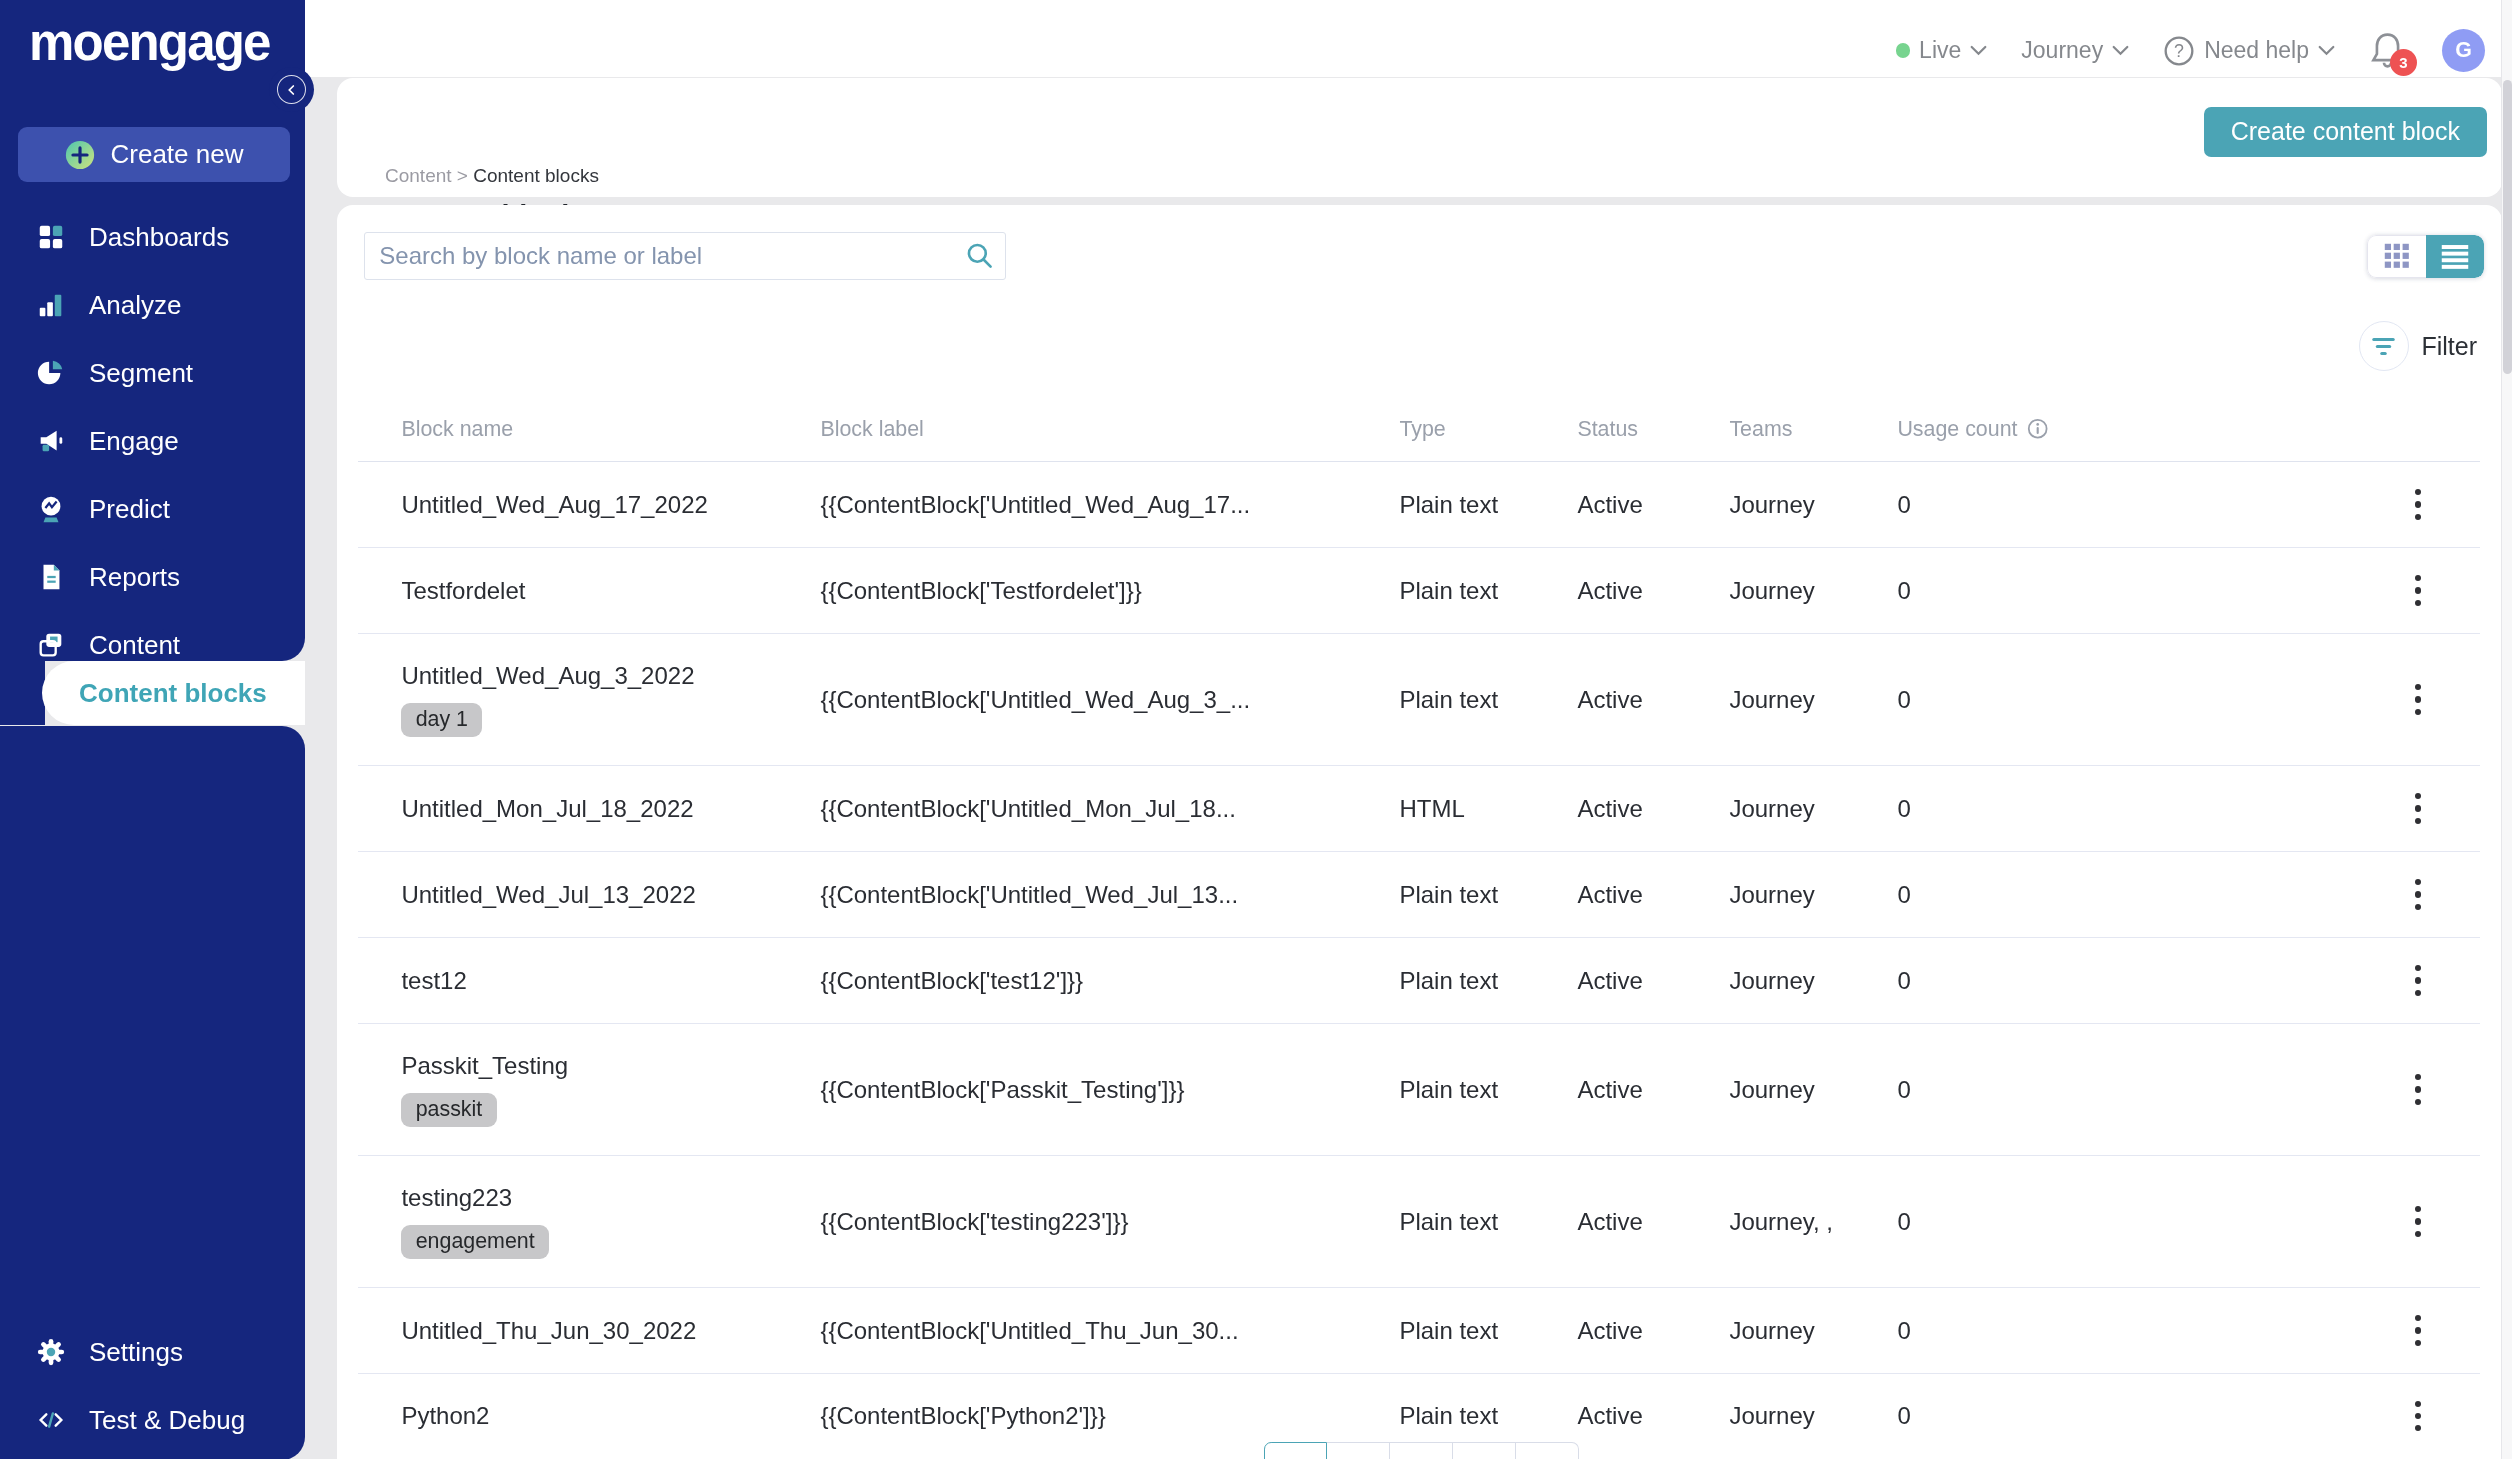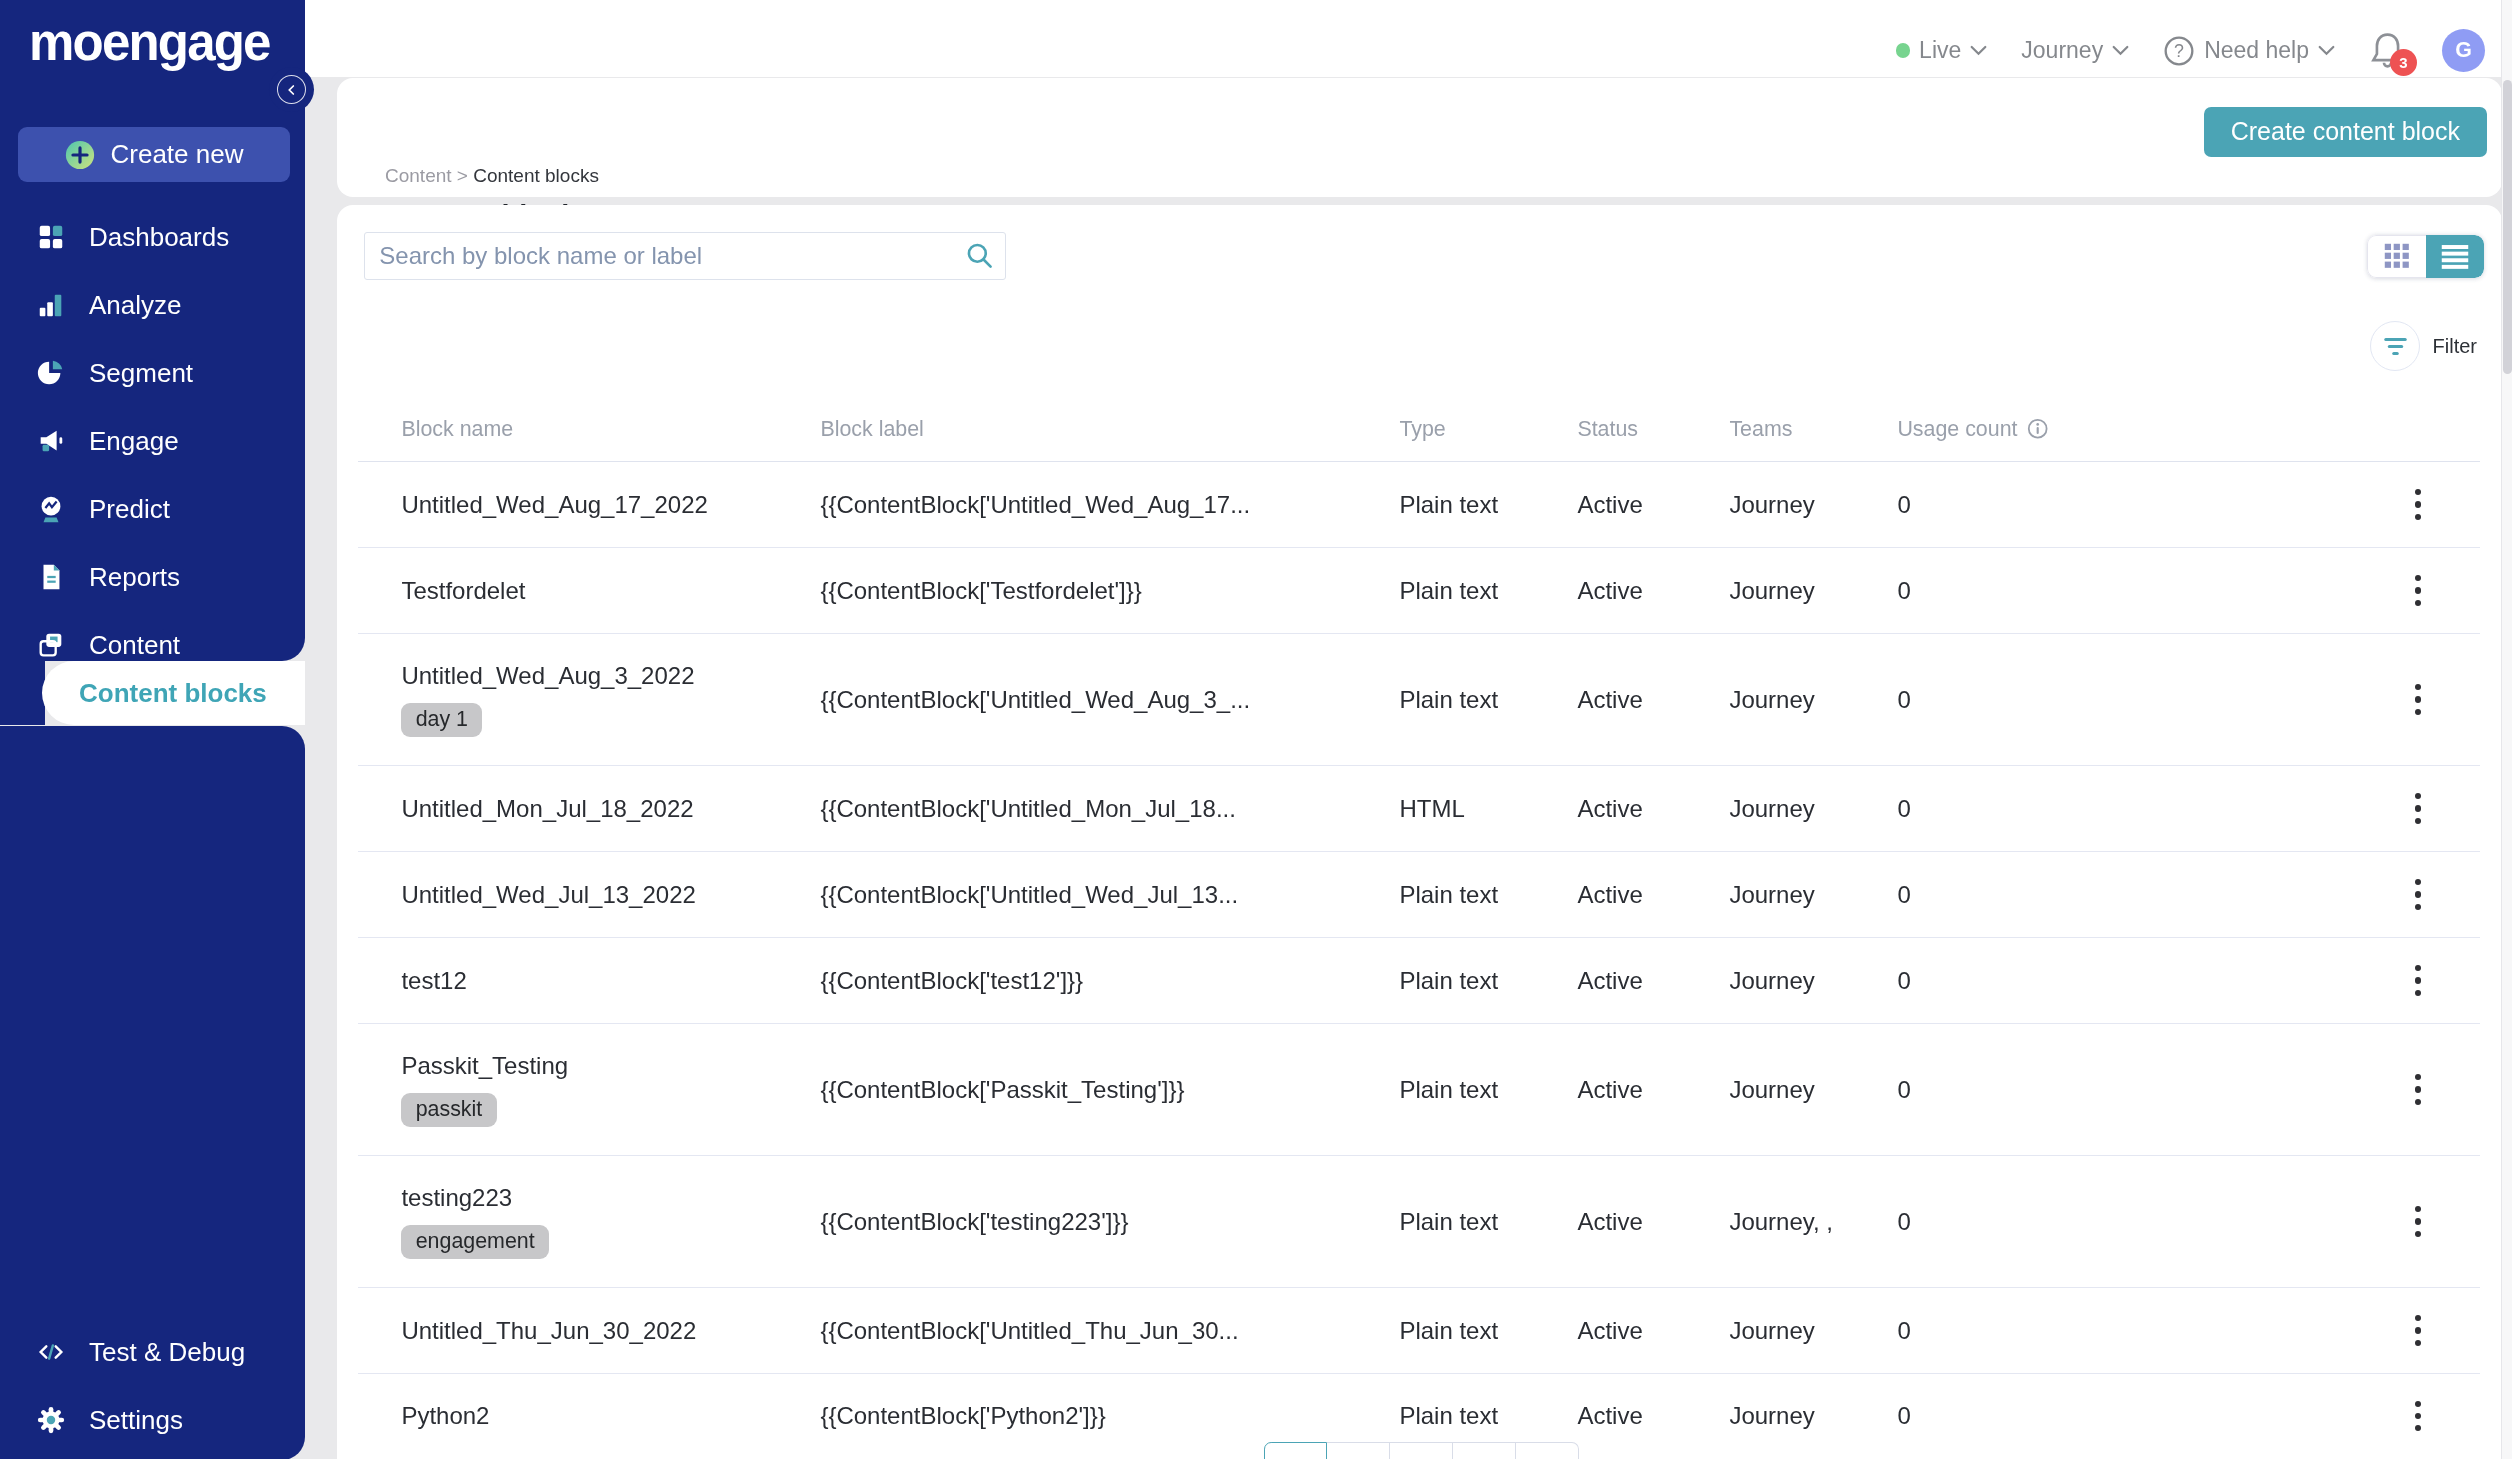--- a/index.html
+++ b/index.html
@@ -46,21 +46,21 @@
   .search-box { position:absolute; left:27px; top:27px; width:642px; height:48px; border:1.8px solid #DDE2EC; border-radius:3px; display:flex; align-items:center; }
   .search-box input { flex:1; border:none; outline:none; font-size:24px; font-family:inherit; color:#26292E; padding:0 14.3px; background:transparent; }
   .search-box input::placeholder { color:#8494AE; }
   .search-ico { width:50px; display:flex; align-items:center; justify-content:center; cursor:pointer; }
   .view-toggle { position:absolute; left:2030px; top:30px; width:117px; height:43px; display:flex; border-radius:9px; box-shadow:0 0.9px 4.5px rgba(40,50,90,.18); overflow:hidden; }
   .vt-btn { width:59px; height:43px; display:flex; align-items:center; justify-content:center; cursor:pointer; }
   .vt-grid { background:#fff; border:0.9px solid #E5E5EE; border-right:none; border-radius:9px 0 0 9px; }
   .vt-list { background:#4BA4B5; border-radius:0 9px 9px 0; }
   .filter-row { position:absolute; right:25px; top:116px; display:flex; align-items:center; gap:12.5px; cursor:pointer; }
   .filter-circle { width:50px; height:50px; border-radius:50%; border:1.8px solid #E2E7F3; display:flex; align-items:center; justify-content:center; background:#fff; }
-  .filter-label { font-size:20px; color:#2C3036;text-align:right; }
+  .filter-label { font-size:25px; color:#2C3036;text-align:right; }
 
   
   .tbl { position:absolute; left:21.4px; top:192px; width:2122px; }
   .trow { display:grid; grid-template-columns:419px 579px 178px 152px 168px 496px 50px; padding-left:43px; align-items:center; }
   .thead { height:65px; border-bottom:1.8px solid #DFE3EE; }
   .thead .th { font-size:21.4px; color:#9AA0AB; display:flex; align-items:center; gap:9px; }
   .tr { height:86px; border-bottom:1.8px solid #E4E7F2; font-size:24px; color:#2A2D33; cursor:pointer; }
   .tr.tall { height:132px; }
   .name-cell { display:flex; flex-direction:column; justify-content:center; gap:12.5px; align-items:flex-start; }
   .tag { background:#C7C7C9; color:#26282B; font-size:21.4px; border-radius:9px; padding:4.5px 14.3px; }
@@ -459,38 +459,38 @@
         <rect x="15" y="7" width="8" height="6" fill="#4BA4B5"></rect>
         <rect x="5" y="12" width="16" height="15" rx="3" fill="none" stroke="#fff" stroke-width="2.5"></rect>
       </svg>
       <span>Content</span>
     </div>
   </div>
 
   <div class="sb-foot">
     <div class="nav-item">
       <svg viewBox="0 0 32 32">
-        <path d="M11 10 L5 16 L11 22" fill="none" stroke="#fff" stroke-width="2.6" stroke-linecap="round"></path>
-        <path d="M21 10 L27 16 L21 22" fill="none" stroke="#fff" stroke-width="2.6" stroke-linecap="round"></path>
-        <line x1="18" y1="9" x2="14" y2="23" stroke="#4BA4B5" stroke-width="2.6" stroke-linecap="round"></line>
-      </svg>
-      <span>Test &amp; Debug</span>
-    </div>
-    <div class="nav-item">
-      <svg viewBox="0 0 32 32">
         <g fill="#fff">
           <rect x="13.5" y="2" width="5" height="28" rx="2.5"></rect>
           <rect x="13.5" y="2" width="5" height="28" rx="2.5" transform="rotate(45 16 16)"></rect>
           <rect x="13.5" y="2" width="5" height="28" rx="2.5" transform="rotate(90 16 16)"></rect>
           <rect x="13.5" y="2" width="5" height="28" rx="2.5" transform="rotate(135 16 16)"></rect>
           <circle cx="16" cy="16" r="9"></circle>
         </g>
         <circle cx="16" cy="16" r="4.5" fill="#4BA4B5"></circle>
       </svg>
       <span>Settings</span>
     </div>
+    <div class="nav-item">
+      <svg viewBox="0 0 32 32">
+        <path d="M11 10 L5 16 L11 22" fill="none" stroke="#fff" stroke-width="2.6" stroke-linecap="round"></path>
+        <path d="M21 10 L27 16 L21 22" fill="none" stroke="#fff" stroke-width="2.6" stroke-linecap="round"></path>
+        <line x1="18" y1="9" x2="14" y2="23" stroke="#4BA4B5" stroke-width="2.6" stroke-linecap="round"></line>
+      </svg>
+      <span>Test &amp; Debug</span>
+    </div>
   </div>
 </div>
 
 <div class="scrollbar">
   <div class="scroll-thumb"></div>
 </div>
 
 
 </body></html>

